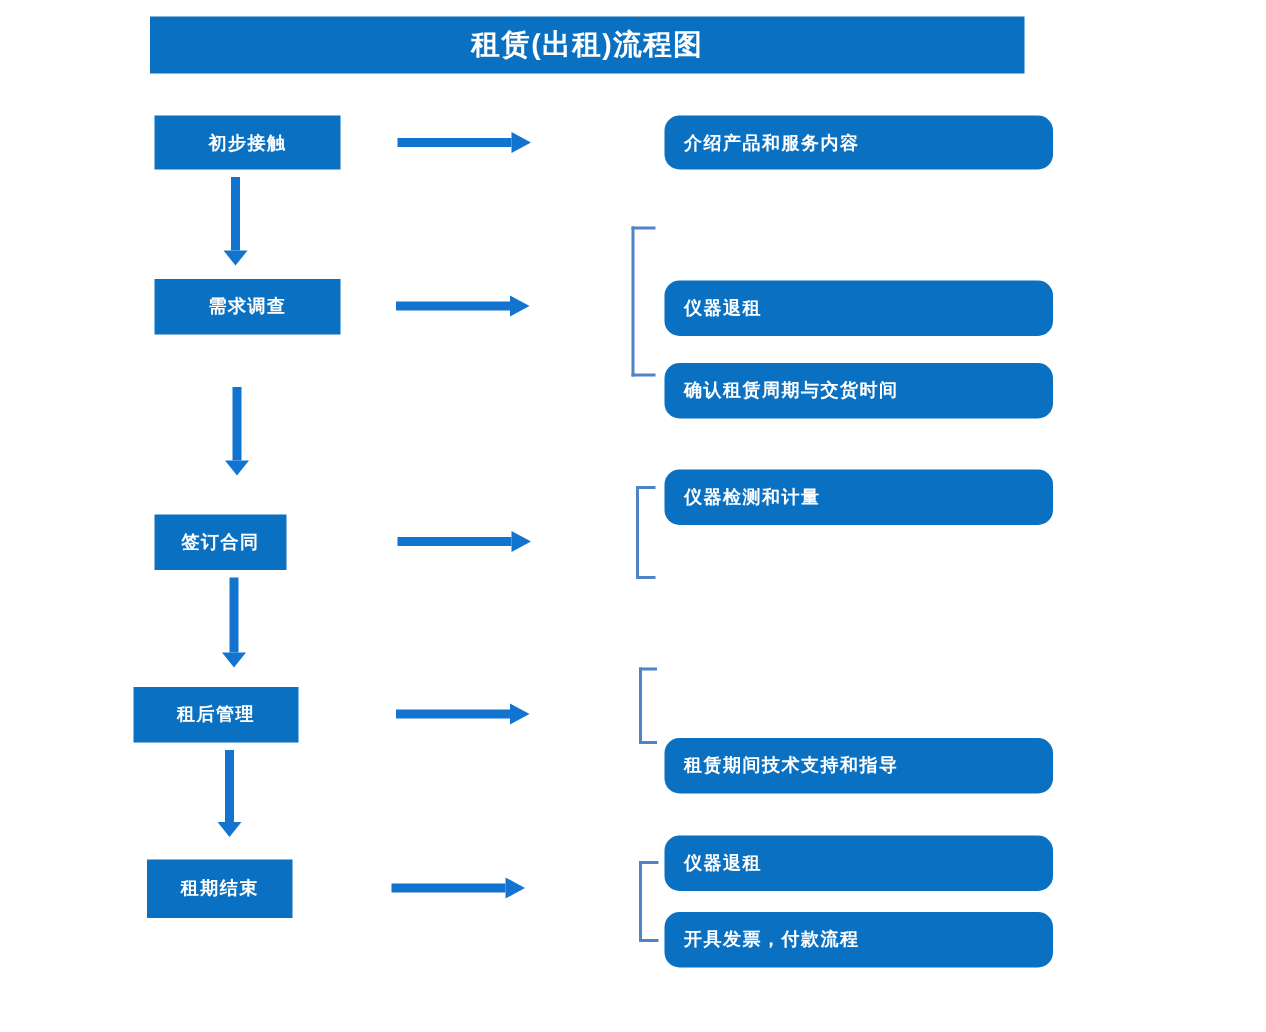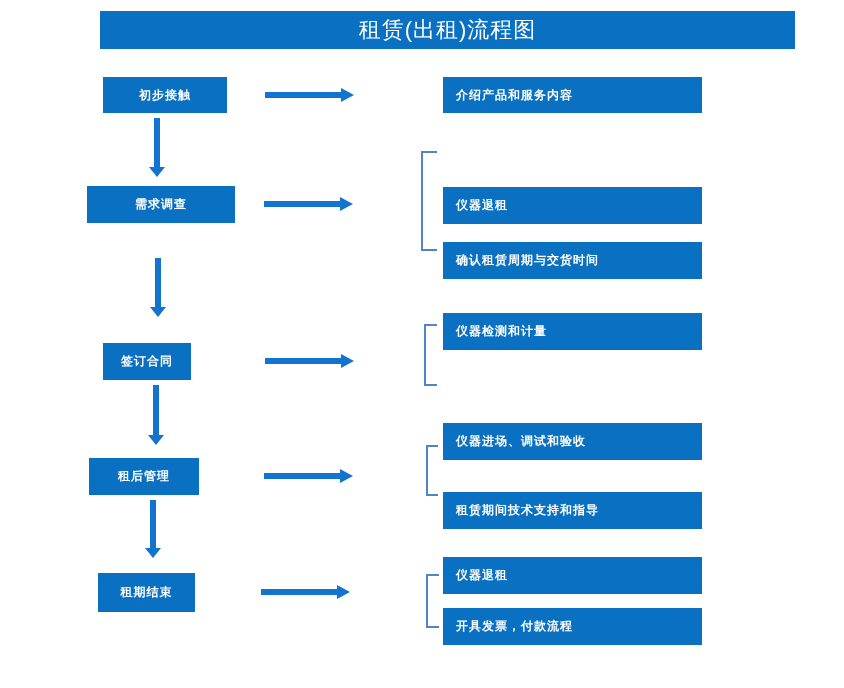--- a/index.html
+++ b/index.html
@@ -5,39 +5,39 @@
   html,body{margin:0;padding:0;}
   body{
     width:844px;height:688px;
     background:var(--background,#fff);
     font-family:"Liberation Sans", sans-serif;
     overflow:hidden;
   }
   .stage{position:relative;width:844px;height:688px;}
 
   .banner{
-    position:absolute;left:100px;top:11px;width:695px;height:38px;
+    position:absolute;left:100px;top:11px;width:583px;height:38px;
     background:var(--box-blue,#0a70c1);
     color:var(--text-white,#fff);
-    font-size:22px;font-weight:normal;
+    font-size:19px;font-weight:bold;
     display:flex;align-items:center;justify-content:center;
     letter-spacing:1px;
   }
 
   .box{
     position:absolute;
     background:var(--box-blue,#0a70c1);
     color:var(--text-white,#fff);
     font-size:12px;font-weight:bold;
     display:flex;align-items:center;
     white-space:nowrap;
     letter-spacing:1px;
   }
   .lbox{justify-content:center;}
-  .rbox{left:443px;width:259px;height:37px;padding-left:13px;box-sizing:border-box;justify-content:flex-start;}
+  .rbox{left:443px;width:259px;height:37px;padding-left:13px;box-sizing:border-box;justify-content:flex-start;border-radius:10px;}
 
   
   .harrow{position:absolute;width:89px;height:14px;}
   .harrow .shaft{position:absolute;left:0;top:4px;width:76px;height:6px;background:var(--arrow-blue,#1274ce);}
   .harrow .head{position:absolute;left:76px;top:0;width:0;height:0;
     border-left:13px solid var(--arrow-blue,#1274ce);
     border-top:7px solid transparent;border-bottom:7px solid transparent;}
 
   
   .varrow{position:absolute;width:16px;}
@@ -57,21 +57,21 @@
   i{display:block;}
 </style>
 </head>
 <body>
 
 <div class="stage">
 
   <div class="banner">租赁(出租)流程图</div>
 
   <div class="box lbox" style="left:103px;top:77px;width:124px;height:36px">初步接触</div>
-  <div class="box lbox" style="left:87px;top:186px;width:148px;height:37px">需求调查</div>
+  <div class="box lbox" style="left:103px;top:186px;width:124px;height:37px">需求调查</div>
   <div class="box lbox" style="left:103px;top:343px;width:88px;height:37px">签订合同</div>
   <div class="box lbox" style="left:89px;top:458px;width:110px;height:37px">租后管理</div>
   <div class="box lbox" style="left:98px;top:573px;width:97px;height:39px">租期结束</div>
 
   <div class="varrow" style="left:149px;top:118px;height:59px">
       <i class="vshaft"></i>
       <i class="vhead"></i>
     </div>
   <div class="varrow" style="left:150px;top:258px;height:59px">
       <i class="vshaft"></i>
@@ -112,19 +112,18 @@
   <div class="bracket" style="left:426px;top:445px;width:12px;height:51px"></div>
   <div class="bracket" style="left:426px;top:574px;width:13px;height:54px"></div>
 
   <div class="box rbox" style="top:77px;height:36px">介绍产品和服务内容</div>
 
   <div class="box rbox" style="top:187px">仪器退租</div>
   <div class="box rbox" style="top:242px">确认租赁周期与交货时间</div>
 
   <div class="box rbox" style="top:313px">仪器检测和计量</div>
 
-  <div class="box rbox" style="top:423px">仪器进场、调试和验收</div>
   <div class="box rbox" style="top:492px">租赁期间技术支持和指导</div>
 
   <div class="box rbox" style="top:557px">仪器退租</div>
   <div class="box rbox" style="top:608px">开具发票，付款流程</div>
 
 </div>
 
 </body></html>

